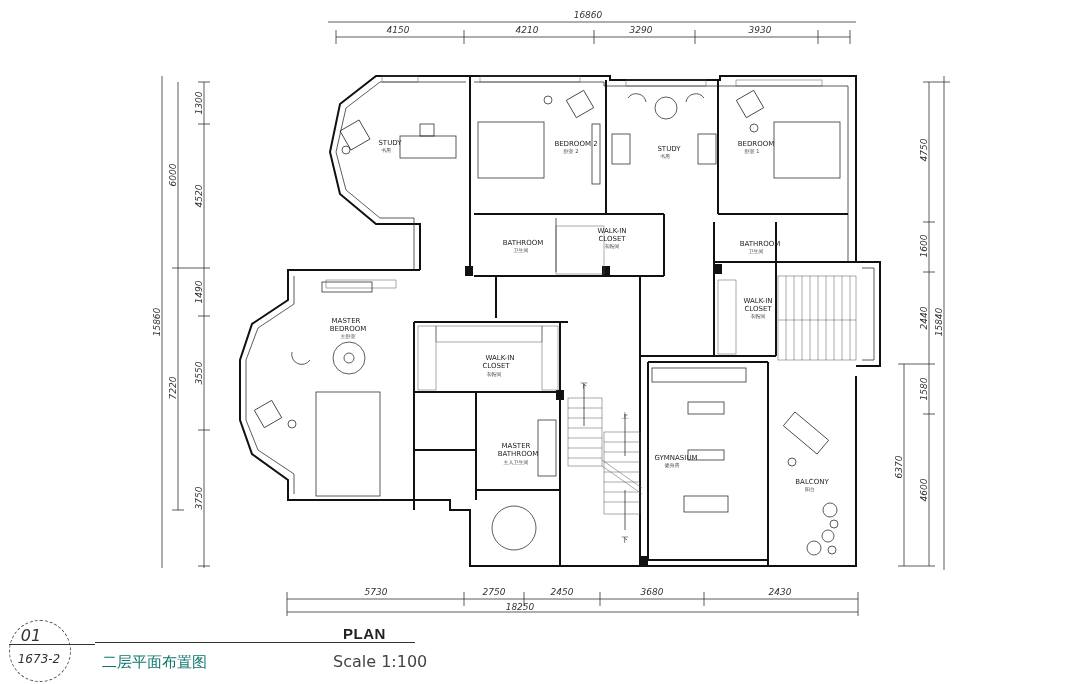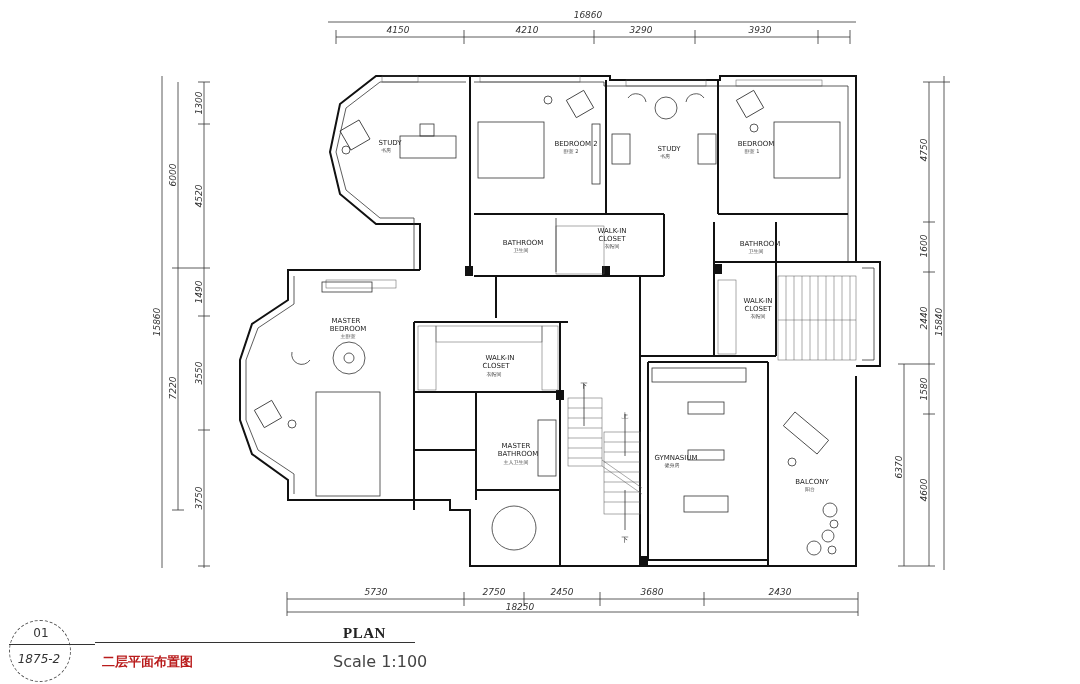--- a/index.html
+++ b/index.html
@@ -5,26 +5,26 @@
   html, body { margin:0; padding:0; background:#ffffff; }
   body { width:1080px; height:684px; position:relative; overflow:hidden; font-family:"DejaVu Sans", sans-serif; color:#222; }
   #plan { position:absolute; left:0; top:0; width:1080px; height:684px; }
   .lbl { font-family:"DejaVu Sans", sans-serif; font-size:7px; fill:#222; text-anchor:middle; }
   .lblcn { font-family:"DejaVu Sans", sans-serif; font-size:5px; fill:#444; text-anchor:middle; }
   .dim { font-family:"DejaVu Sans", sans-serif; font-size:9px; fill:#333; text-anchor:middle; font-style:italic; }
   .wall { fill:none; stroke:#111; stroke-width:2; }
   .thin { fill:none; stroke:#333; stroke-width:0.8; }
   .hair { fill:none; stroke:#555; stroke-width:0.5; }
   .dimline { stroke:#333; stroke-width:0.8; }
-  .plan-title { position:absolute; left:343px; top:625px; font-size:15px; font-weight:bold; font-family:Liberation Serif, serif; letter-spacing:0.5px; }
+  .plan-title { position:absolute; left:343px; top:625px; font-size:15px; font-weight:bold; font-family:Liberation Sans, sans-serif; letter-spacing:0.5px; }
   .plan-title-line { position:absolute; left:95px; top:642px; width:320px; height:1px; background:#333; }
   .scale-text { position:absolute; left:333px; top:652px; font-size:16px; font-family:"DejaVu Sans", sans-serif; color:#444; }
-  .cn-title { position:absolute; left:102px; top:653px; font-size:13px; color:#b91c1c; font-family:"DejaVu Sans", sans-serif;font-weight:bold; }
+  .cn-title { position:absolute; left:102px; top:653px; font-size:15px; color:#0f766e; font-family:"DejaVu Sans", sans-serif; }
   .ref-circle { position:absolute; left:9px; top:620px; width:60px; height:60px; border:1px dashed #555; border-radius:50%; }
-  .ref-top { position:absolute; left:12px; top:626px; width:58px; text-align:center; font-size:12px; color:#333; }
+  .ref-top { position:absolute; left:2px; top:626px; width:58px; text-align:center; font-size:16px; font-style:italic; color:#333; }
   .ref-bot { position:absolute; left:8px; top:652px; width:62px; text-align:center; font-size:12px; font-style:italic; color:#333; }
   .ref-line { position:absolute; left:9px; top:644px; width:86px; height:1px; background:#333; }
 </style>
 </head>
 <body>
 
 <svg id="plan" viewBox="0 0 1080 684" xmlns="http://www.w3.org/2000/svg">
 
   <g>
     <line class="dimline" x1="328" y1="22" x2="856" y2="22"></line>
@@ -297,17 +297,17 @@
     <text class="lblcn" x="672" y="467">健身房</text>
 
     <text class="lbl" x="812" y="484">BALCONY</text>
     <text class="lblcn" x="810" y="491">阳台</text>
   </g>
 </svg>
 
 <div class="ref-circle"></div>
 <div class="ref-line"></div>
 <div class="ref-top">01</div>
-<div class="ref-bot">1875-2</div>
+<div class="ref-bot">1673-2</div>
 <div class="plan-title">PLAN</div>
 <div class="plan-title-line"></div>
 <div class="cn-title">二层平面布置图</div>
 <div class="scale-text">Scale 1:100</div>
 
 </body></html>

